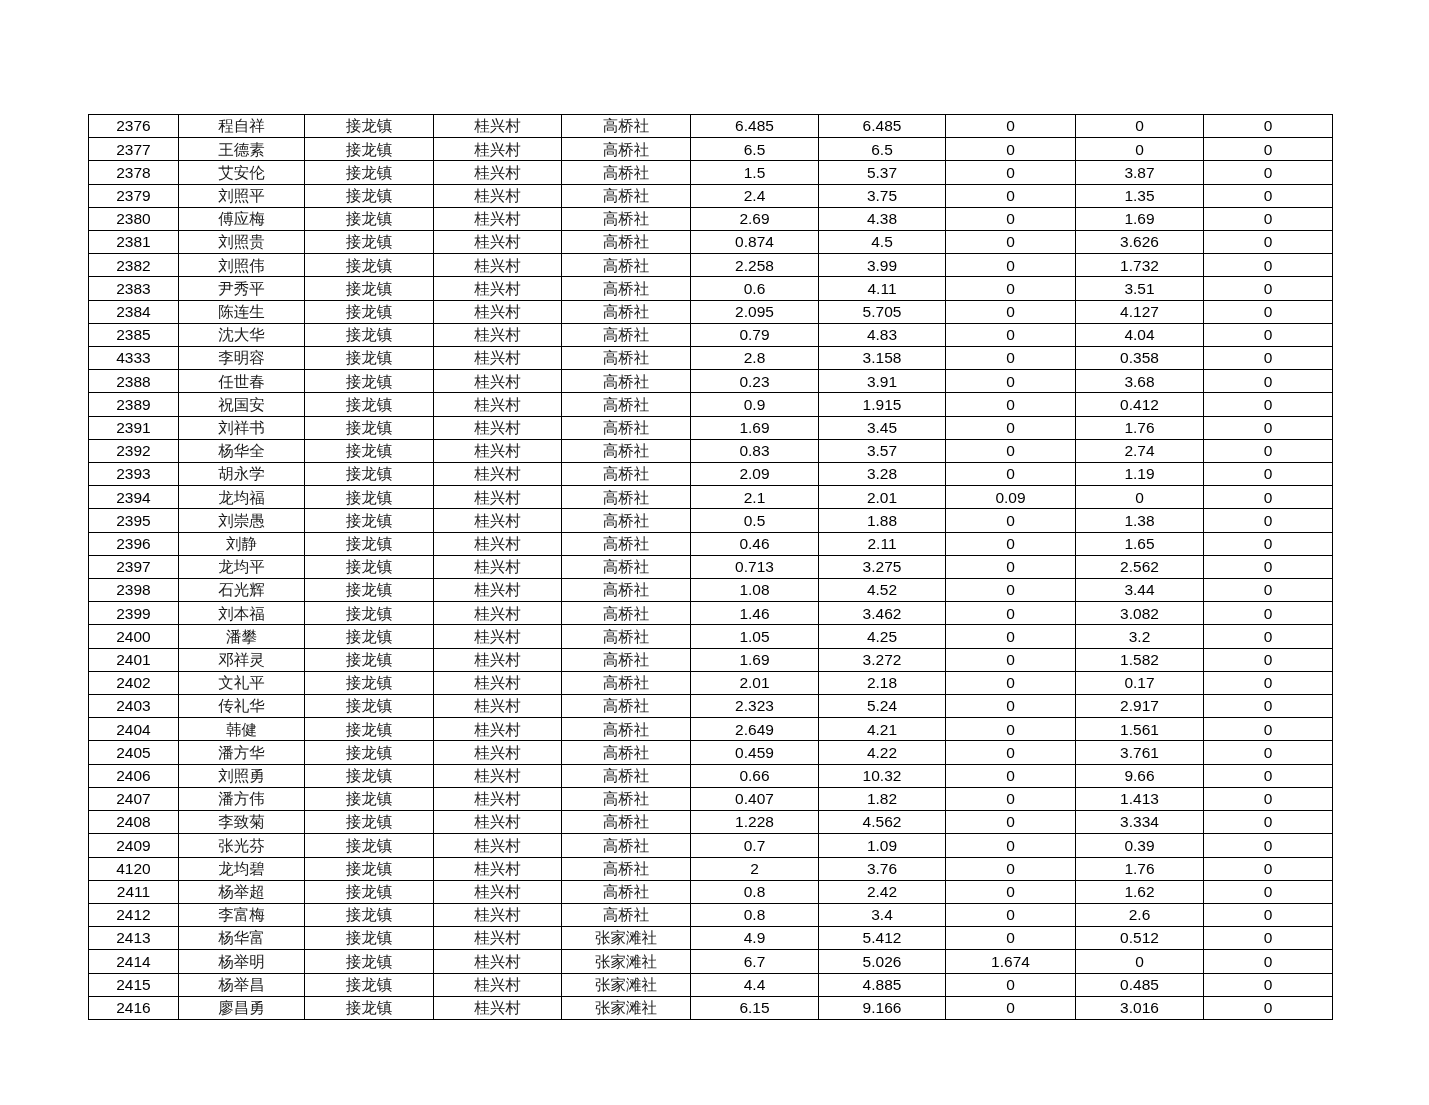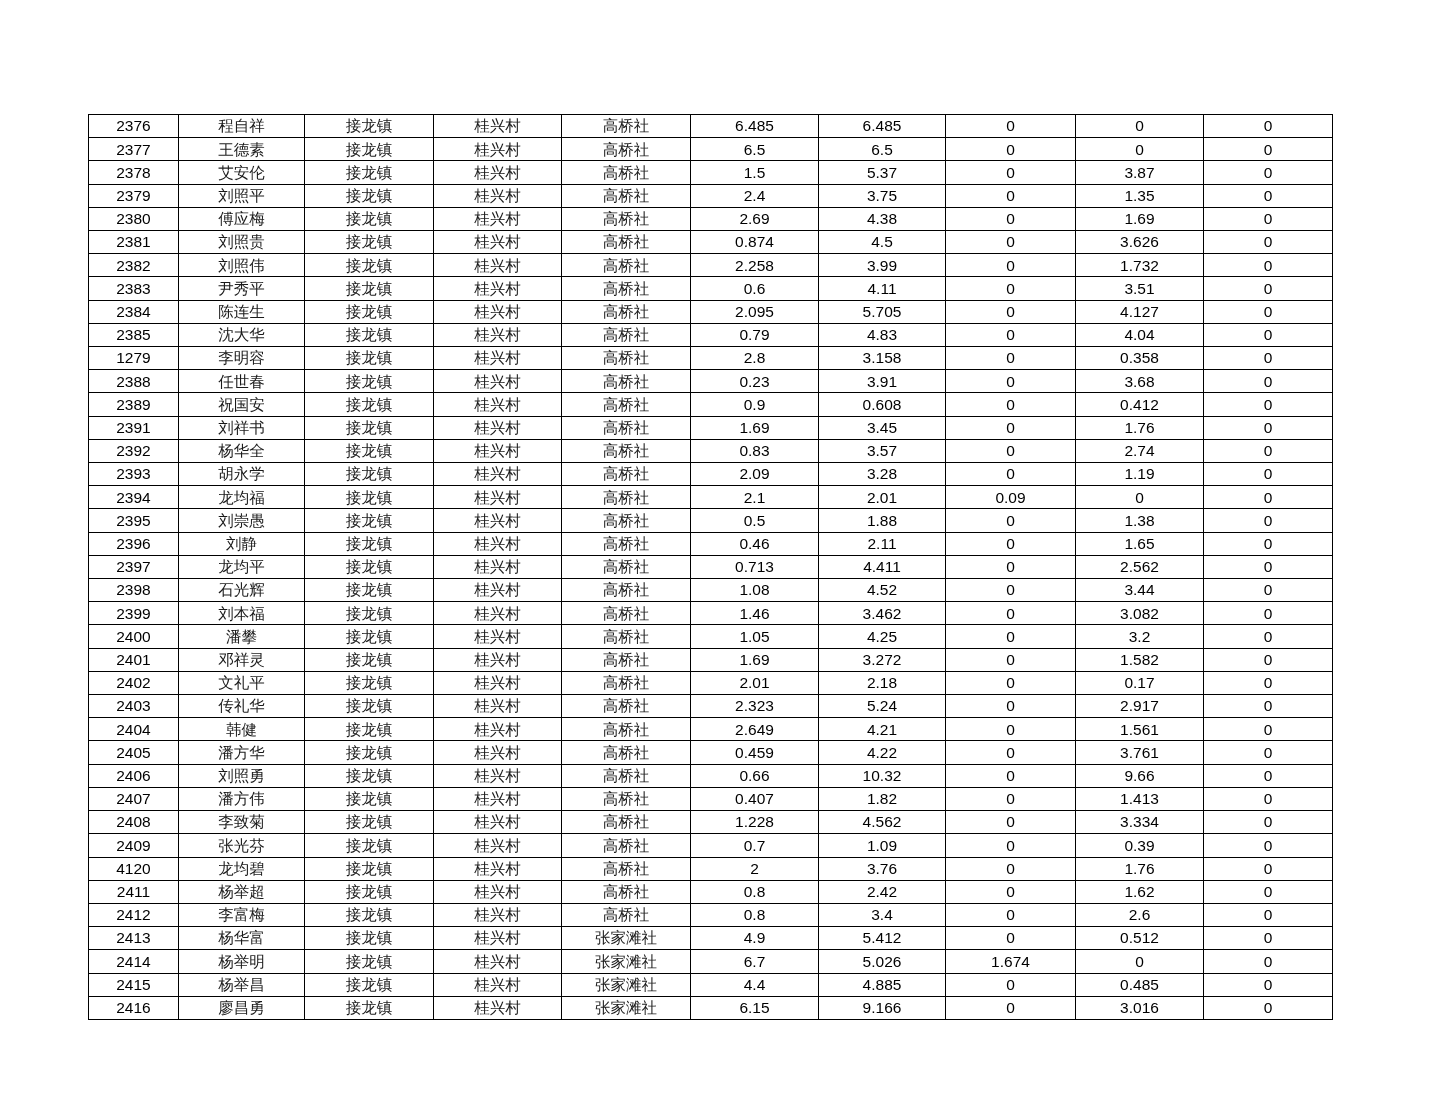--- a/index.html
+++ b/index.html
@@ -179,21 +179,21 @@
           <td>接龙镇</td>
           <td>桂兴村</td>
           <td>高桥社</td>
           <td class="num">0.79</td>
           <td class="num">4.83</td>
           <td class="num">0</td>
           <td class="num">4.04</td>
           <td class="num">0</td>
         </tr>
         <tr>
-          <td class="num">1279</td>
+          <td class="num">4333</td>
           <td>李明容</td>
           <td>接龙镇</td>
           <td>桂兴村</td>
           <td>高桥社</td>
           <td class="num">2.8</td>
           <td class="num">3.158</td>
           <td class="num">0</td>
           <td class="num">0.358</td>
           <td class="num">0</td>
         </tr>
@@ -209,21 +209,21 @@
           <td class="num">3.68</td>
           <td class="num">0</td>
         </tr>
         <tr>
           <td class="num">2389</td>
           <td>祝国安</td>
           <td>接龙镇</td>
           <td>桂兴村</td>
           <td>高桥社</td>
           <td class="num">0.9</td>
-          <td class="num">0.608</td>
+          <td class="num">1.915</td>
           <td class="num">0</td>
           <td class="num">0.412</td>
           <td class="num">0</td>
         </tr>
         <tr>
           <td class="num">2391</td>
           <td>刘祥书</td>
           <td>接龙镇</td>
           <td>桂兴村</td>
           <td>高桥社</td>
@@ -293,21 +293,21 @@
           <td class="num">1.65</td>
           <td class="num">0</td>
         </tr>
         <tr>
           <td class="num">2397</td>
           <td>龙均平</td>
           <td>接龙镇</td>
           <td>桂兴村</td>
           <td>高桥社</td>
           <td class="num">0.713</td>
-          <td class="num">4.411</td>
+          <td class="num">3.275</td>
           <td class="num">0</td>
           <td class="num">2.562</td>
           <td class="num">0</td>
         </tr>
         <tr>
           <td class="num">2398</td>
           <td>石光辉</td>
           <td>接龙镇</td>
           <td>桂兴村</td>
           <td>高桥社</td>

